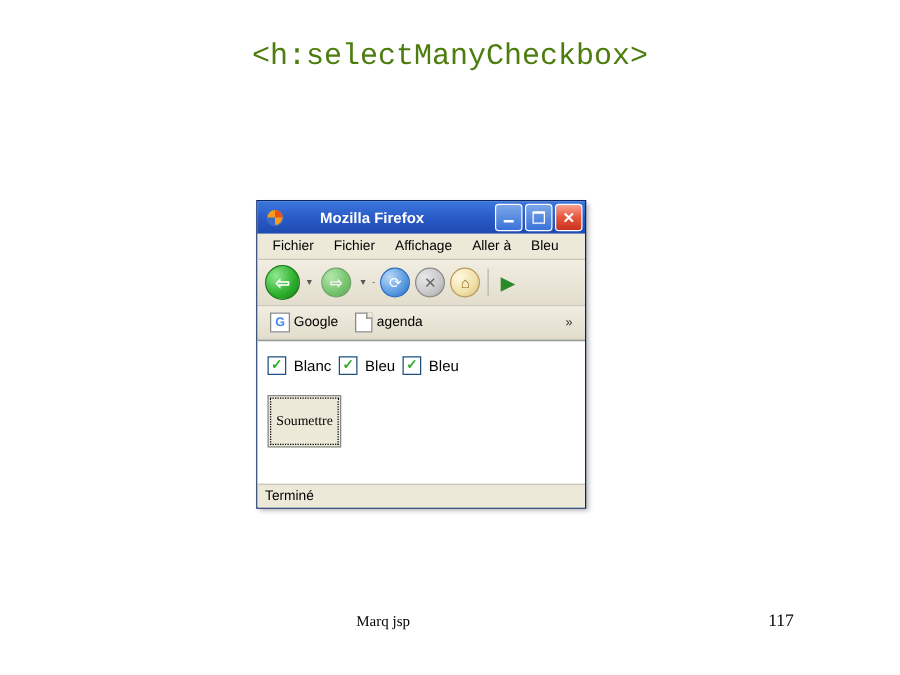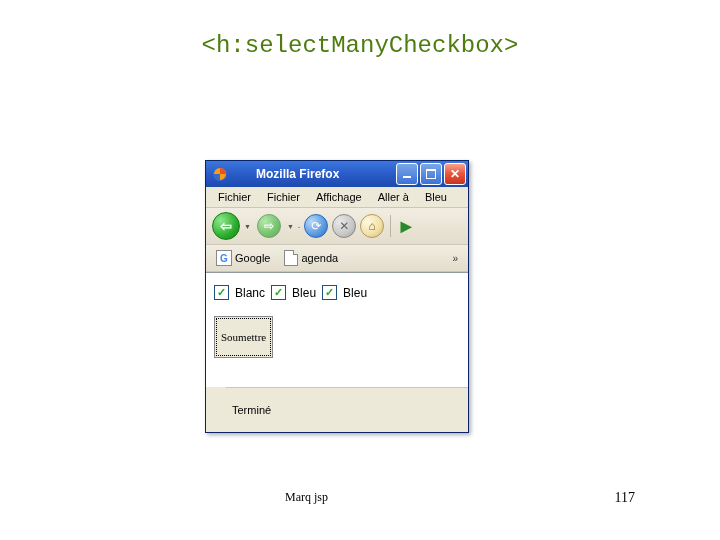--- a/index.html
+++ b/index.html
@@ -142,21 +142,21 @@
   .cb{width:13px;height:13px;border:1px solid #1C5180;background:#fff;display:flex;align-items:center;justify-content:center;color:#2AAE2A;font-size:11px;font-weight:bold;line-height:1;}
   .submit-btn{
     font-size:11px;font-family:Tahoma;
     padding:14px 6px;
     background:#ECE9D8;
     border:1px solid #888;
     outline:1px dotted #000;
     outline-offset:-3px;
   }
   .statusbar{
-    background:#ECE9D8;padding:16px 6px;font-size:11px;border-top:1px solid #CAC6B8;margin-left:20px;
+    background:#ECE9D8;padding:3px 6px;font-size:11px;border-top:1px solid #CAC6B8;
   }
   .footer-left{
     position:absolute;left:285px;top:490px;font-size:12px;font-family:"Times New Roman",serif;
   }
   .footer-right{
     position:absolute;right:85px;top:490px;font-size:14px;font-family:Liberation Serif, serif;
   }
 </style>
 </head>
 <body>

